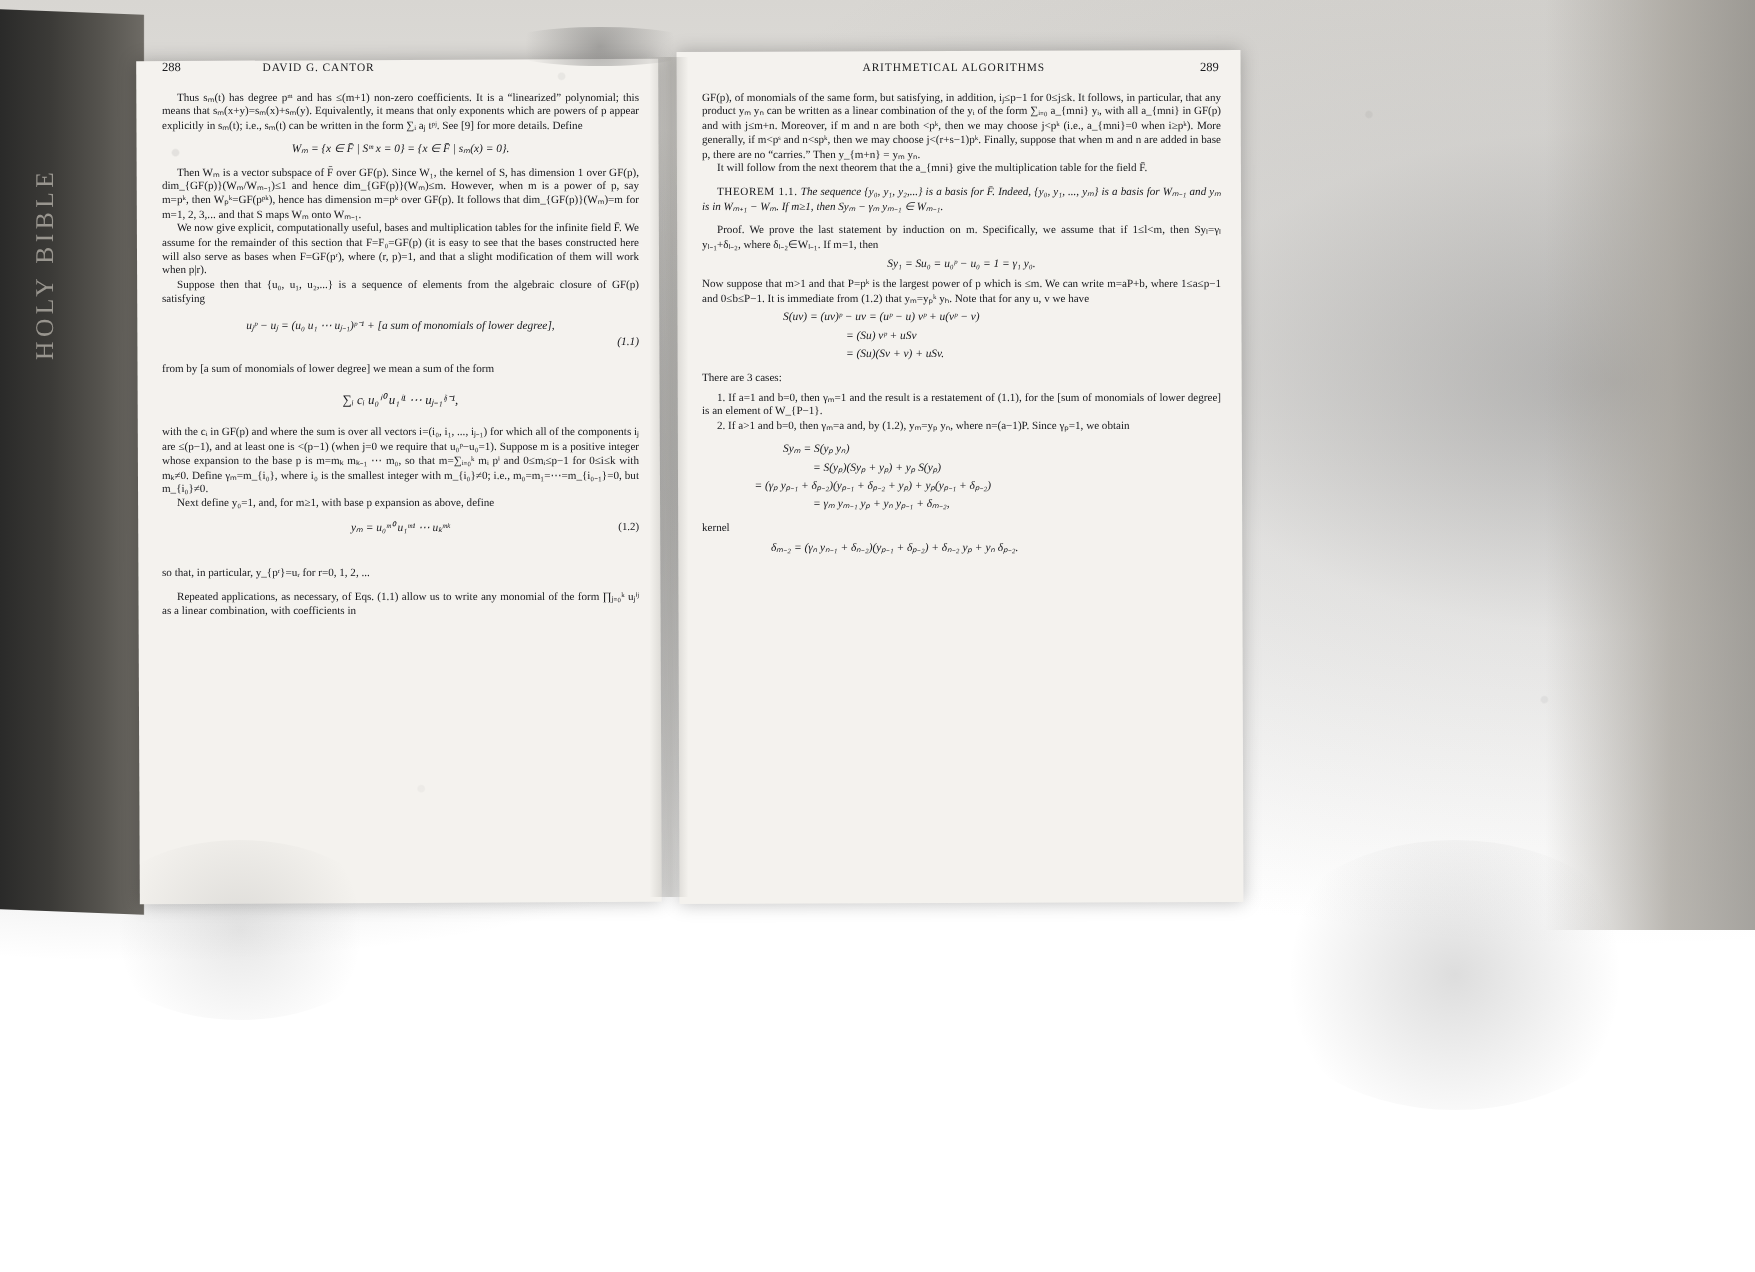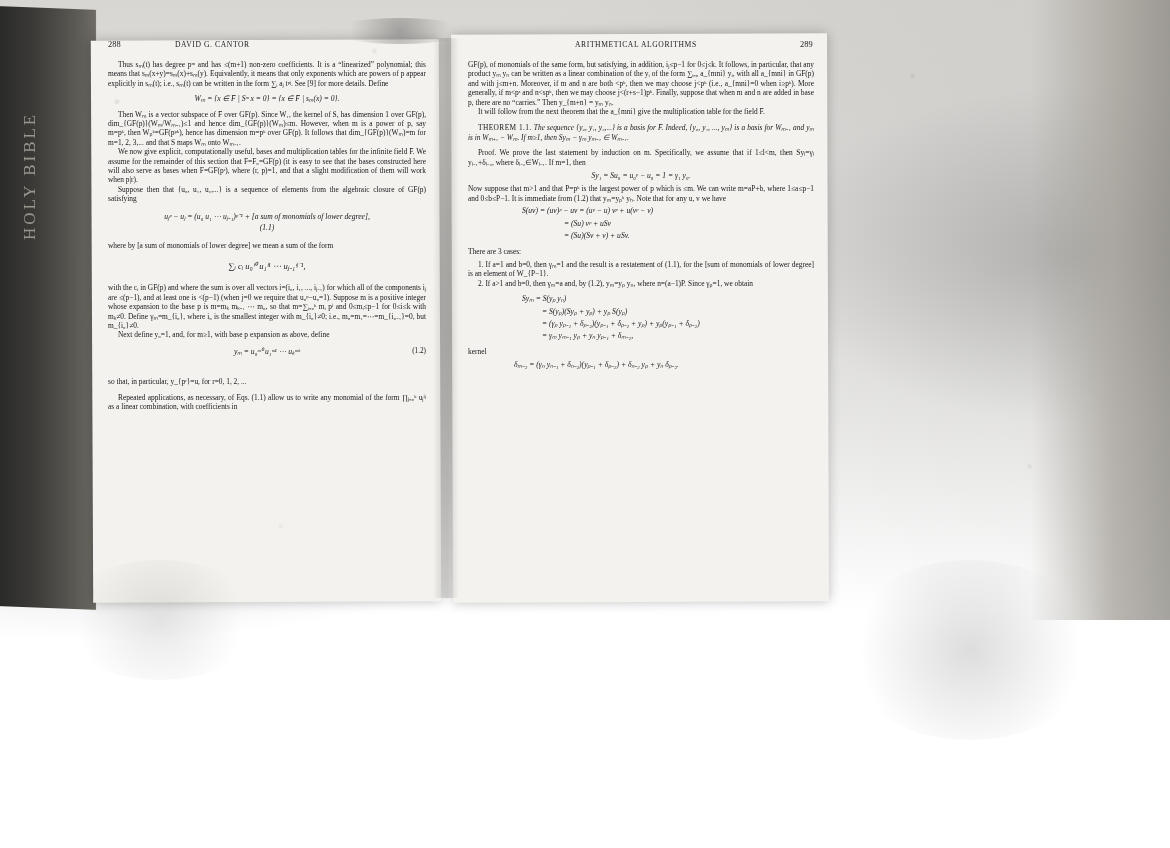--- a/index.html
+++ b/index.html
@@ -183,25 +183,25 @@
         <span>Wₘ = {x ∈ F̄ | Sᵐ x = 0} = {x ∈ F̄ | sₘ(x) = 0}.</span>
       </div>
 
       <p>Then Wₘ is a vector subspace of F̄ over GF(p). Since W₁, the kernel of S, has dimension 1 over GF(p), dim_{GF(p)}(Wₘ/Wₘ₋₁)≤1 and hence dim_{GF(p)}(Wₘ)≤m. However, when m is a power of p, say m=pᵏ, then Wₚᵏ=GF(pᵖᵏ), hence has dimension m=pᵏ over GF(p). It follows that dim_{GF(p)}(Wₘ)=m for m=1, 2, 3,... and that S maps Wₘ onto Wₘ₋₁.</p>
       <p>We now give explicit, computationally useful, bases and multiplication tables for the infinite field F̄. We assume for the remainder of this section that F=F₀=GF(p) (it is easy to see that the bases constructed here will also serve as bases when F=GF(pʳ), where (r, p)=1, and that a slight modification of them will work when p|r).</p>
       <p>Suppose then that {u₀, u₁, u₂,...} is a sequence of elements from the algebraic closure of GF(p) satisfying</p>
 
       <div class="disp" style="margin-top:8px;margin-bottom:2px;">
         <span>uⱼᵖ − uⱼ = (u₀ u₁ ⋯ uⱼ₋₁)ᵖ⁻¹ + [a sum of monomials of lower degree],</span>
       </div>
-      <div class="disp" style="text-align:center;margin:0 0 8px 0;">
+      <div class="disp" style="text-align:right;margin:0 0 8px 0;">
         <span>(1.1)</span>
       </div>
 
-      <p class="noind">where by [a sum of monomials of lower degree] we mean a sum of the form</p>
+      <p class="noind">from by [a sum of monomials of lower degree] we mean a sum of the form</p>
 
       <div class="disp" style="margin:12px 0 12px 0;font-size:8.6px;">
         <span>∑ᵢ cᵢ u₀ⁱ⁰ u₁ⁱ¹ ⋯ uⱼ₋₁ⁱʲ⁻¹,</span>
       </div>
 
       <p class="noind">with the cᵢ in GF(p) and where the sum is over all vectors i=(i₀, i₁, ..., iⱼ₋₁) for which all of the components iⱼ are ≤(p−1), and at least one is &lt;(p−1) (when j=0 we require that u₀ᵖ−u₀=1). Suppose m is a positive integer whose expansion to the base p is m=mₖ mₖ₋₁ ⋯ m₀, so that m=∑ᵢ₌₀ᵏ mᵢ pⁱ and 0≤mᵢ≤p−1 for 0≤i≤k with mₖ≠0. Define γₘ=m_{i₀}, where i₀ is the smallest integer with m_{i₀}≠0; i.e., m₀=m₁=⋯=m_{i₀₋₁}=0, but m_{i₀}≠0.</p>
       <p>Next define y₀=1, and, for m≥1, with base p expansion as above, define</p>
 
       <div class="disp" style="margin:7px 0 21px 0;">
         <span>yₘ = u₀ᵐ⁰ u₁ᵐ¹ ⋯ uₖᵐᵏ</span>
@@ -236,21 +236,21 @@
       <div class="algn" style="margin-left:96px;">= (Su) vᵖ + uSv</div>
       <div class="algn" style="margin-left:96px;">= (Su)(Sv + v) + uSv.</div>
 
       <p class="noind lead" style="margin-top:6px;">There are 3 cases:</p>
 
       <p style="margin-top:4px;">1. If a=1 and b=0, then γₘ=1 and the result is a restatement of (1.1), for the [sum of monomials of lower degree] is an element of W_{P−1}.</p>
       <p>2. If a&gt;1 and b=0, then γₘ=a and, by (1.2), yₘ=yₚ yₙ, where n=(a−1)P. Since γₚ=1, we obtain</p>
 
       <div class="algn" style="margin-top:6px;">Syₘ = S(yₚ yₙ)</div>
       <div class="algn" style="margin-left:74px;">= S(yₚ)(Syₚ + yₚ) + yₚ S(yₚ)</div>
-      <div class="algn" style="margin-left:74px;">= (γₚ yₚ₋₁ + δₚ₋₂)(yₚ₋₁ + δₚ₋₂ + yₚ) + yₚ(yₚ₋₁ + δₚ₋₂)</div>
+      <div class="algn" style="margin-left:35px;">= (γₚ yₚ₋₁ + δₚ₋₂)(yₚ₋₁ + δₚ₋₂ + yₚ) + yₚ(yₚ₋₁ + δₚ₋₂)</div>
       <div class="algn" style="margin-left:74px;">= γₘ yₘ₋₁ yₚ + yₙ yₚ₋₁ + δₘ₋₂,</div>
 
       <p class="noind lead" style="margin-top:6px;">kernel</p>
 
       <div class="algn" style="margin-top:4px;margin-left:46px;">δₘ₋₂ = (γₙ yₙ₋₁ + δₙ₋₂)(yₚ₋₁ + δₚ₋₂) + δₙ₋₂ yₚ + yₙ δₚ₋₂.</div>
     </div>
   </div>
 
   <div class="grain"></div>
   <div class="blotch" style="left:330px;top:18px;width:140px;height:26px;"></div>

